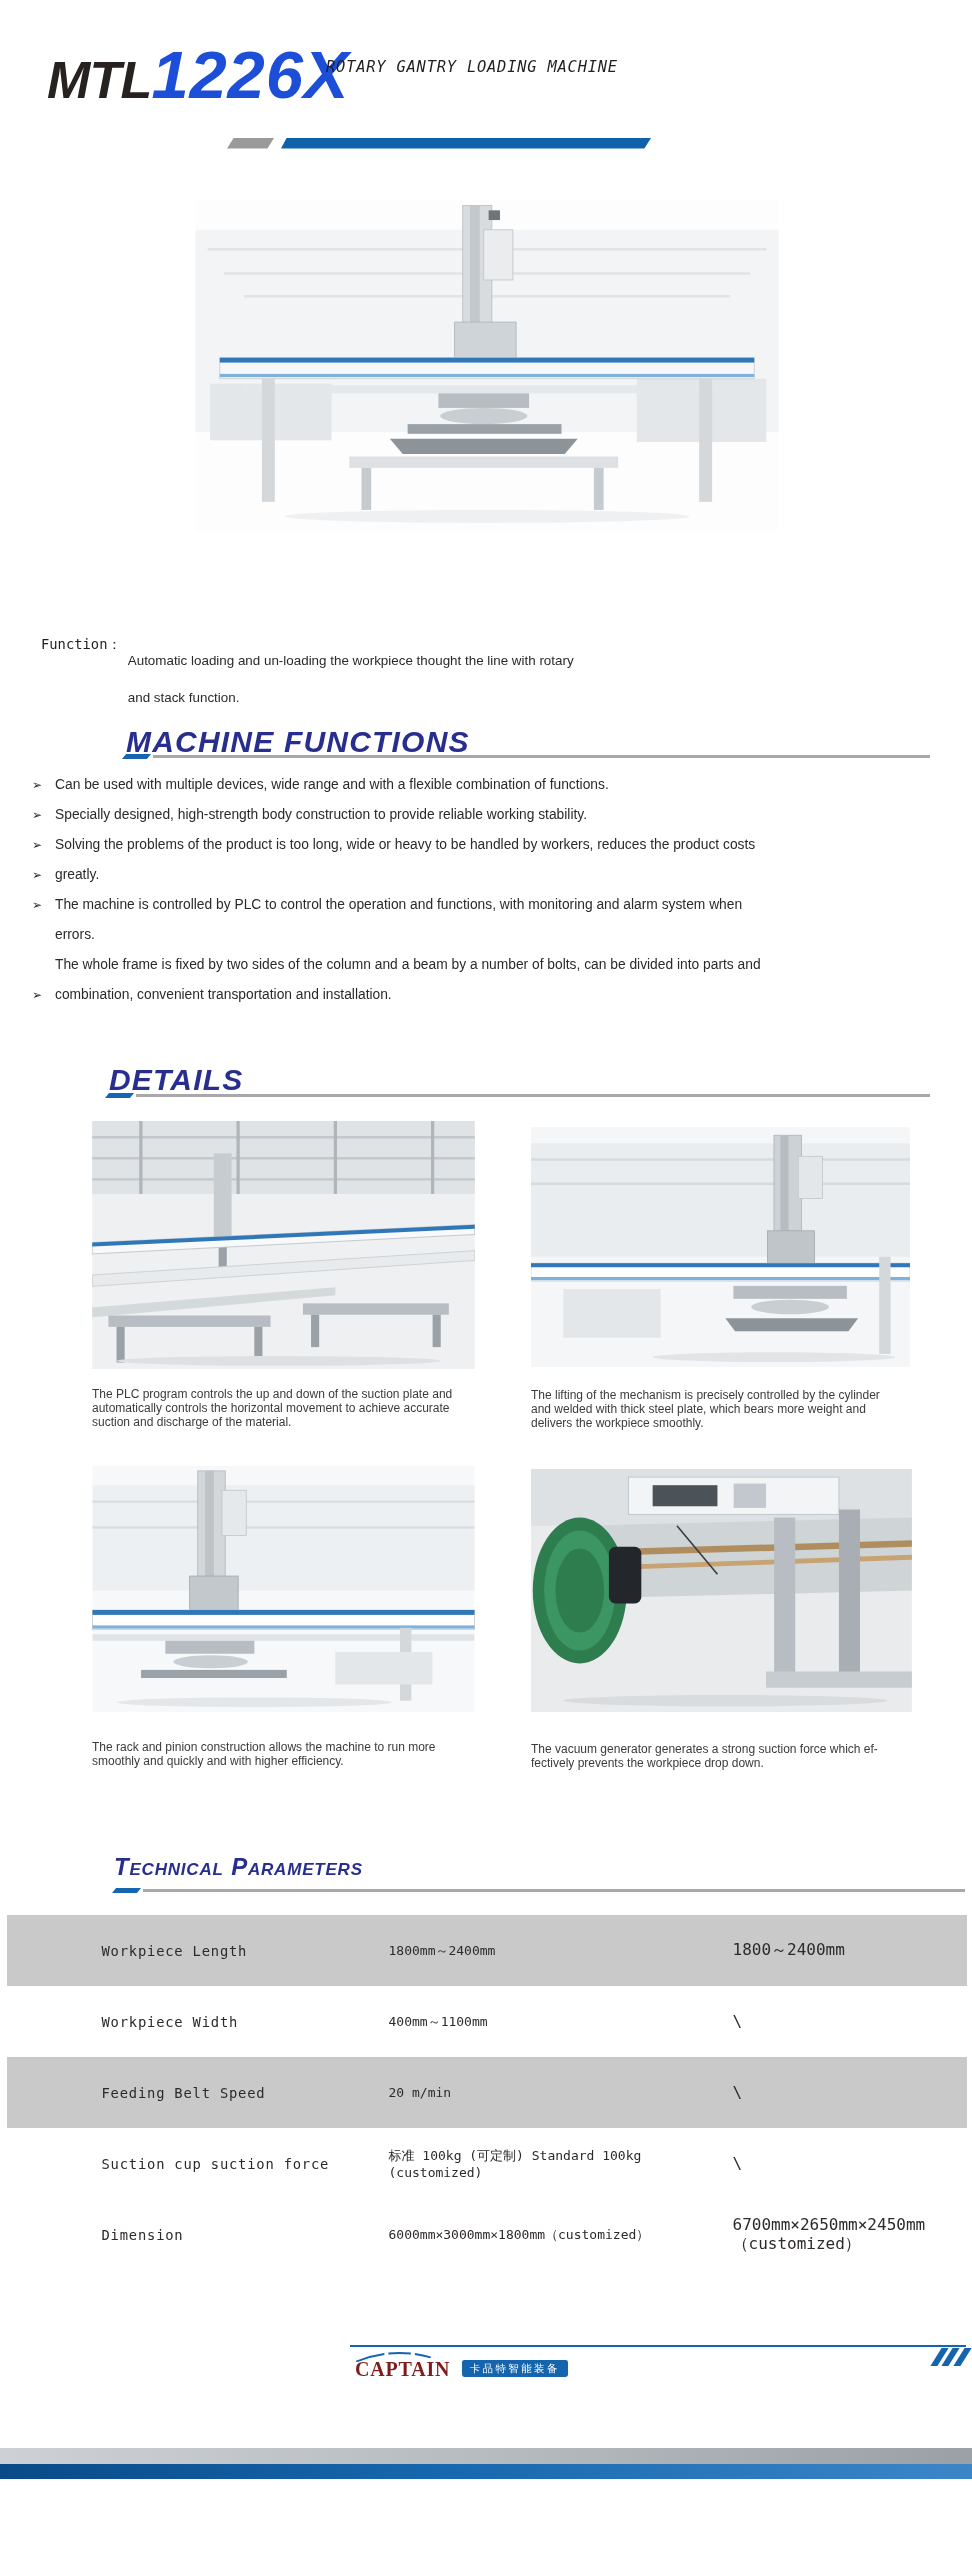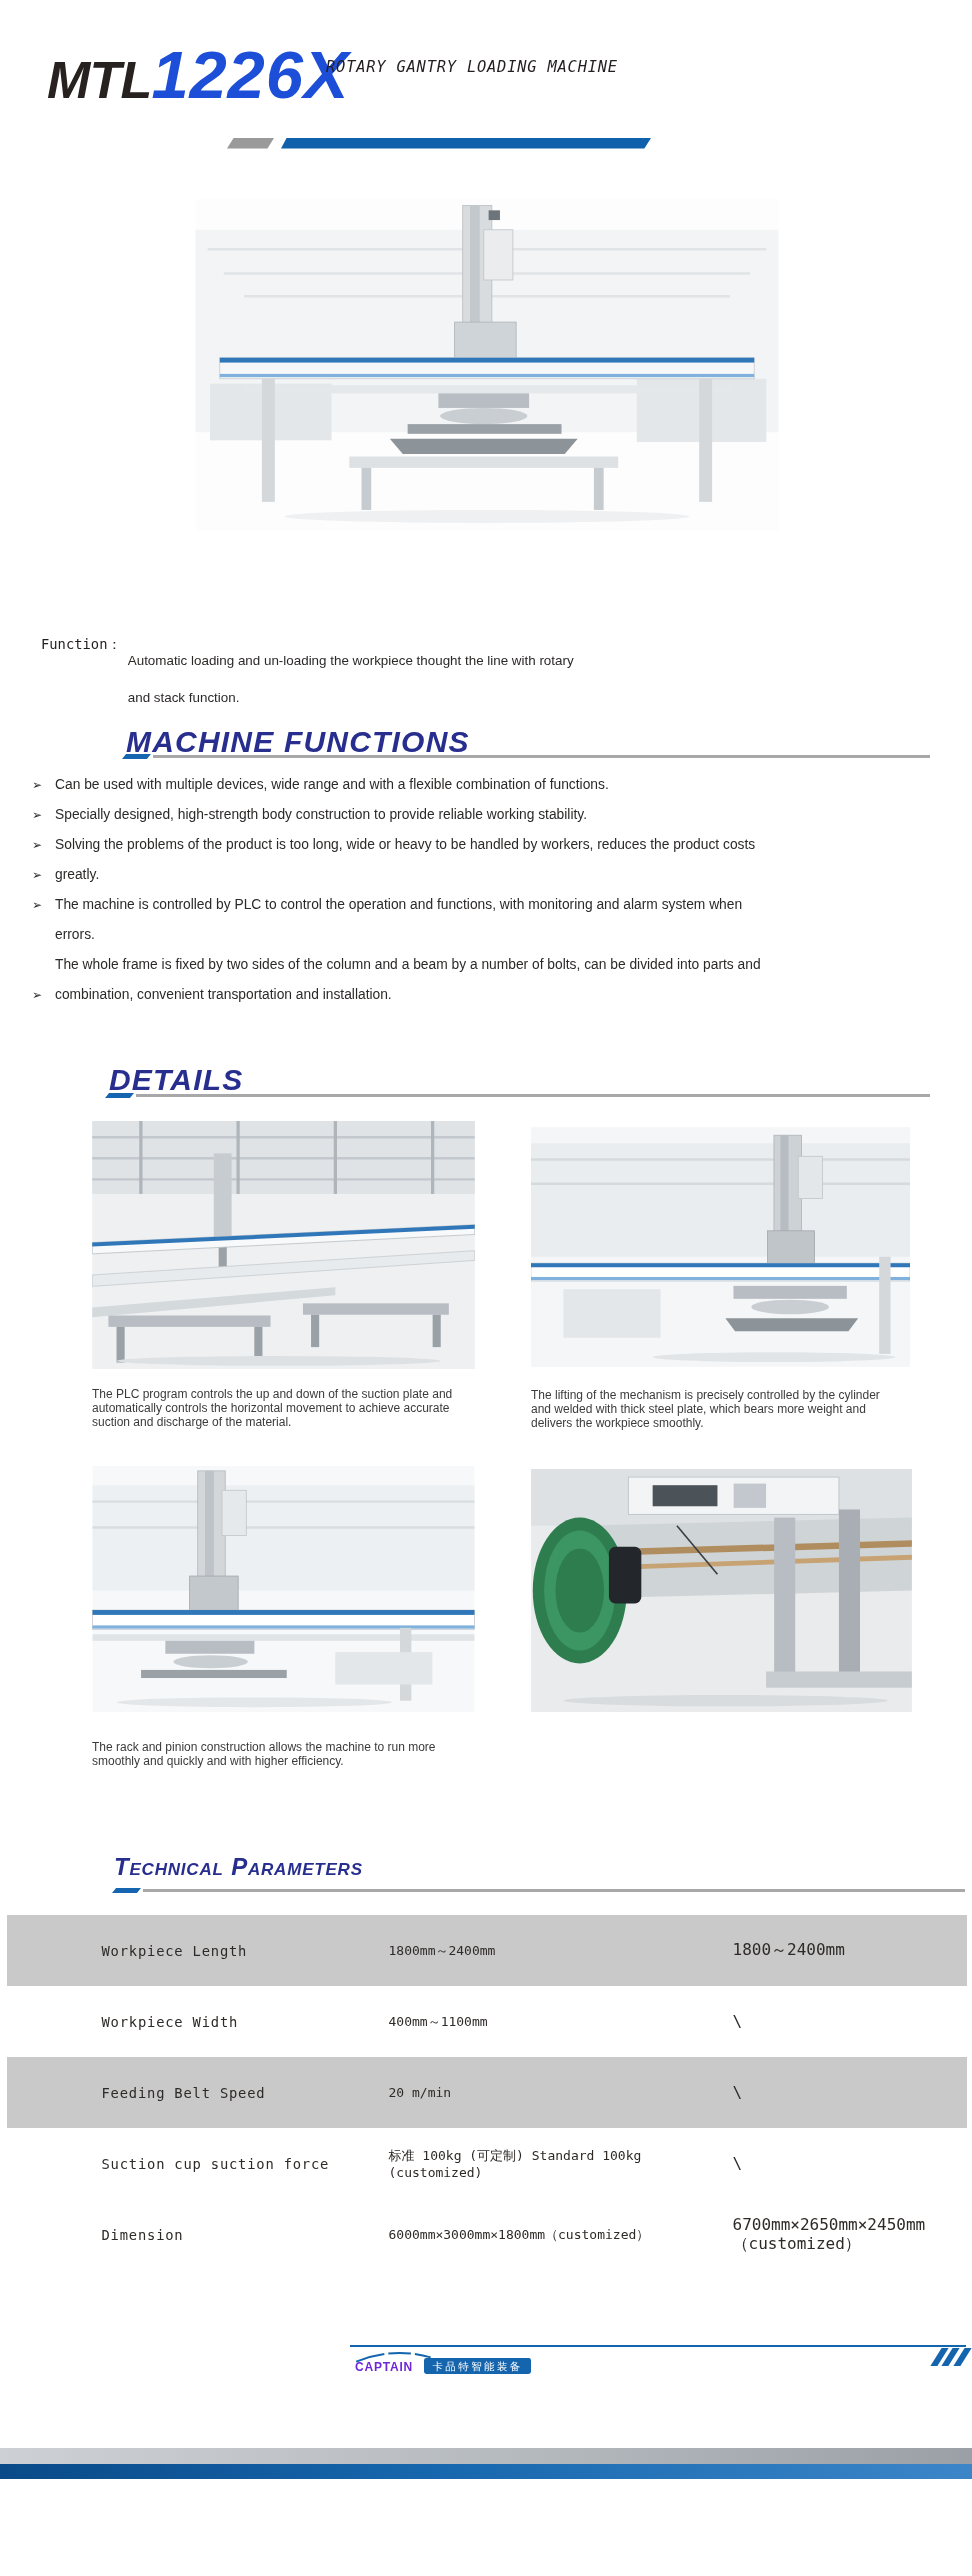--- a/index.html
+++ b/index.html
@@ -53,21 +53,21 @@
   .c-label{width:362px;flex:none;box-sizing:border-box;padding-left:95px;
            font-size:13.8px;letter-spacing:0.8px;}
   .c-v1{width:324px;flex:none;font-size:13px;}
   .c-v2{flex:1;text-align:left;font-size:16px;}
 
   
   .footer-line{position:absolute;left:350px;top:2345px;width:616px;height:2.4px;background:#1464ae;}
   .footer-logo{position:absolute;left:355px;top:2351px;display:flex;align-items:center;}
   .logo-block{position:relative;padding-top:8px;}
   .logo-arc{position:absolute;left:-1.6px;top:0;}
-  .logo-text{font-weight:700;font-size:12px;color:#6d28d9;letter-spacing:0.8px;line-height:1;}
+  .logo-text{font-weight:700;font-size:20px;color:#7f1d1d;letter-spacing:0.8px;line-height:1;font-family:Liberation Serif, serif;}
   .logo-pill{margin-left:11.4px;margin-top:6.5px;background:#1464ae;color:#fff;border-radius:2.4px;
              padding:3.2px 8px;font-size:10.5px;letter-spacing:2.4px;line-height:1;white-space:nowrap;}
   .footer-stripes{position:absolute;left:932px;top:2348px;display:flex;}
   .footer-stripes i{display:block;width:7.3px;height:18px;background:#1464ae;margin-left:4px;
                     transform:skewX(-32deg);}
   .bar-gray{position:absolute;left:0;top:2448px;width:973px;height:16px;
             background:linear-gradient(90deg,#cdd1d5 0%,#b4b9be 55%,#9aa0a6 100%);}
   .bar-blue{position:absolute;left:0;top:2464px;width:973px;height:15.4px;
             background:linear-gradient(90deg,#0a4a88 0%,#1767ae 45%,#3c86c8 100%);}
 </style>
@@ -272,20 +272,21 @@
       <rect x="96" y="96" width="40" height="70" rx="8" fill="#23262a"></rect>
       <rect x="300" y="60" width="26" height="200" fill="#b7bdc2"></rect>
       <rect x="380" y="50" width="26" height="210" fill="#a8aeb4"></rect>
       <rect x="290" y="250" width="180" height="20" fill="#c7ccd0"></rect>
       <line x1="180" y1="70" x2="230" y2="130" stroke="#3a3f44" stroke-width="2"></line>
       <ellipse cx="240" cy="286" rx="200" ry="7" fill="#d8dcdf"></ellipse>
     </svg>
   </div>
 
   <p class="caption" style="left:92px;top:1740px;width:357px;margin:0">The rack and pinion construction allows the machine to run more smoothly and quickly and with higher efficiency.</p>
+  <p class="caption" style="left:531px;top:1742px;width:365px;margin:0">The vacuum generator generates a strong suction force which ef-fectively prevents the workpiece drop down.</p>
 
   <h2 class="sec-title smallcaps" style="left:114px;top:1855px;margin:0">Technical Parameters</h2>
   <div class="sec-rule" style="left:112px;top:1888px;width:853px">
     <span class="rule-blue"></span>
     <span class="rule-gray"></span>
   </div>
 
   <div class="param-table">
     <div class="p-row shaded">
       <span class="c-label">Workpiece Length</span>

